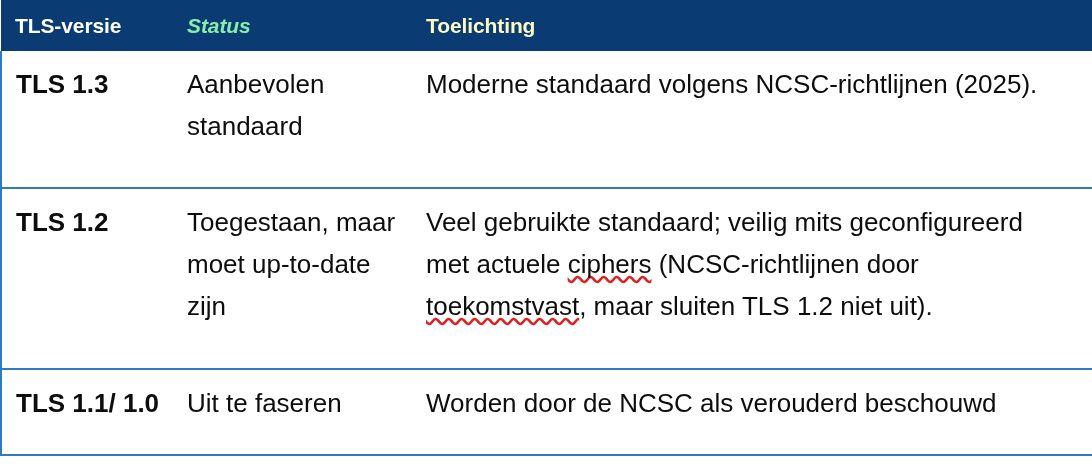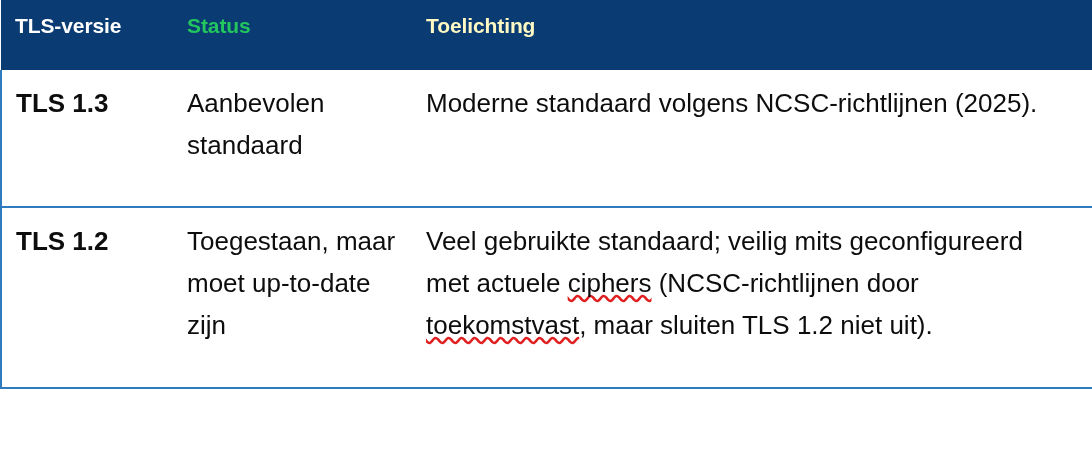--- a/index.html
+++ b/index.html
@@ -16,21 +16,21 @@
 
   .doc-table {
     width: 1092px;
     border-collapse: collapse;
     table-layout: fixed;
   }
 
   
   .thead-row {
     background: #0a3b72;
-    height: 70px;
+    height: 51px;
   }
   .th-cell {
     background: #0a3b72;
     color: #ffffff;
     font-weight: bold;
     font-size: 21px;
     text-align: left;
     vertical-align: top;
     padding: 14px 0 0 0;
     border: none;
@@ -90,33 +90,38 @@
 <table class="doc-table">
   <colgroup>
     <col style="width:183px">
     <col style="width:237px">
     <col style="width:672px">
   </colgroup>
 
   <thead>
     <tr class="thead-row" style="background: rgb(10, 59, 114);">
       <th class="th-cell th-c1" style="background: rgb(10, 59, 114); color: rgb(255, 255, 255);">TLS-versie</th>
-      <th class="th-cell th-c2" style="background: rgb(10, 59, 114); color: #22c55e;">Status</th>
+      <th class="th-cell th-c2" style="background: rgb(10, 59, 114); color: #86efac; font-style: italic;">Status</th>
       <th class="th-cell th-c3" style="background: rgb(10, 59, 114); color: #fef9c3;">Toelichting</th>
     </tr>
   </thead>
 
   <tbody>
     <tr class="tbody-row row-tall">
       <td class="cell-version" style="border-bottom-color: rgb(46, 124, 189); border-left-color: rgb(46, 124, 189); border-right-color: rgb(46, 124, 189);">TLS 1.3</td>
       <td class="cell-status" style="border-bottom-color: rgb(46, 124, 189); border-left-color: rgb(46, 124, 189); border-right-color: rgb(46, 124, 189);">Aanbevolen standaard</td>
       <td class="cell-note" style="border-bottom-color: rgb(46, 124, 189); border-left-color: rgb(46, 124, 189); border-right-color: rgb(46, 124, 189);"><span>Moderne standaard volgens NCSC-richtlijnen (2025).</span></td>
     </tr>
 
     <tr class="tbody-row row-tall">
       <td class="cell-version" style="border-bottom-color: rgb(46, 124, 189); border-left-color: rgb(46, 124, 189); border-right-color: rgb(46, 124, 189);">TLS 1.2</td>
       <td class="cell-status" style="border-bottom-color: rgb(46, 124, 189); border-left-color: rgb(46, 124, 189); border-right-color: rgb(46, 124, 189);">Toegestaan, maar moet up-to-date zijn</td>
       <td class="cell-note" style="border-bottom-color: rgb(46, 124, 189); border-left-color: rgb(46, 124, 189); border-right-color: rgb(46, 124, 189);"><span>Veel gebruikte standaard; veilig mits geconfigureerd met actuele </span><span class="spell">ciphers</span><span> (NCSC-richtlijnen door </span><span class="spell">toekomstvast</span><span>, maar sluiten TLS 1.2 niet uit).</span></td>
     </tr>
 
+    <tr class="tbody-row row-short">
+      <td class="cell-version" style="border-bottom-color: rgb(46, 124, 189); border-left-color: rgb(46, 124, 189); border-right-color: rgb(46, 124, 189);">TLS 1.1/ 1.0</td>
+      <td class="cell-status" style="border-bottom-color: rgb(46, 124, 189); border-left-color: rgb(46, 124, 189); border-right-color: rgb(46, 124, 189);">Uit te faseren</td>
+      <td class="cell-note" style="border-bottom-color: rgb(46, 124, 189); border-left-color: rgb(46, 124, 189); border-right-color: rgb(46, 124, 189);"><span>Worden door de NCSC als verouderd beschouwd</span></td>
+    </tr>
 
   </tbody>
 </table>
 
 </body></html>

